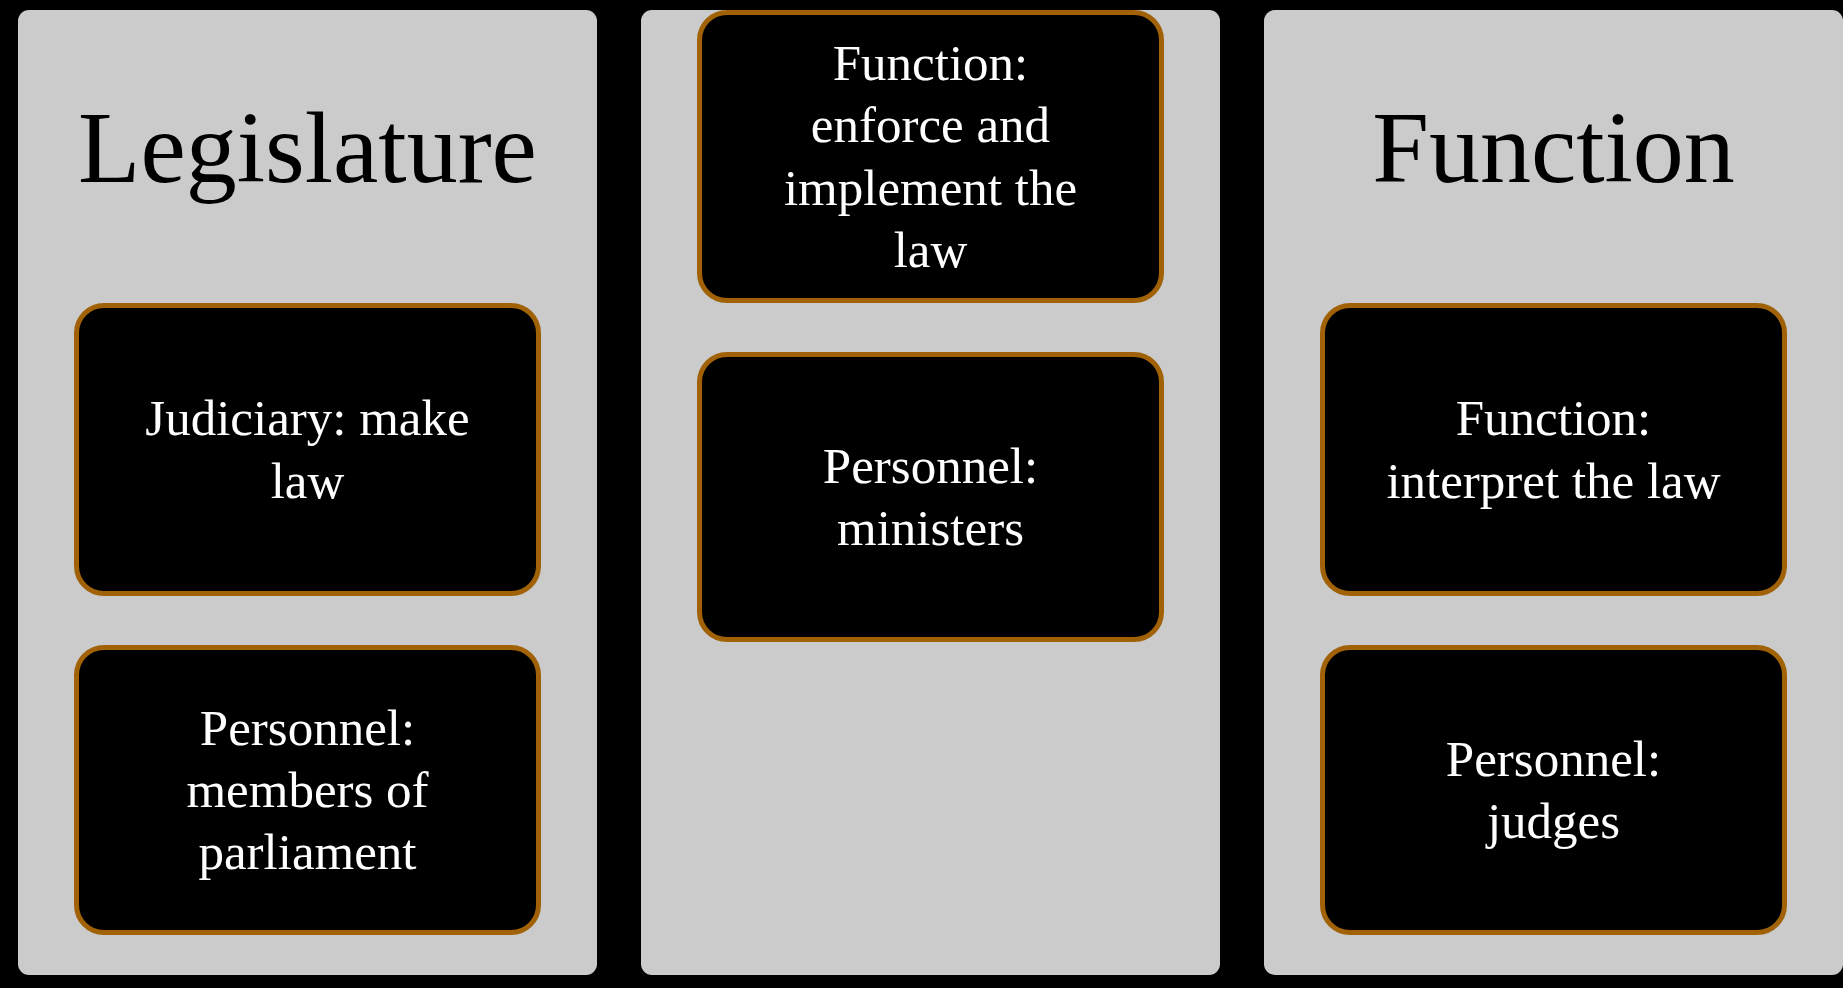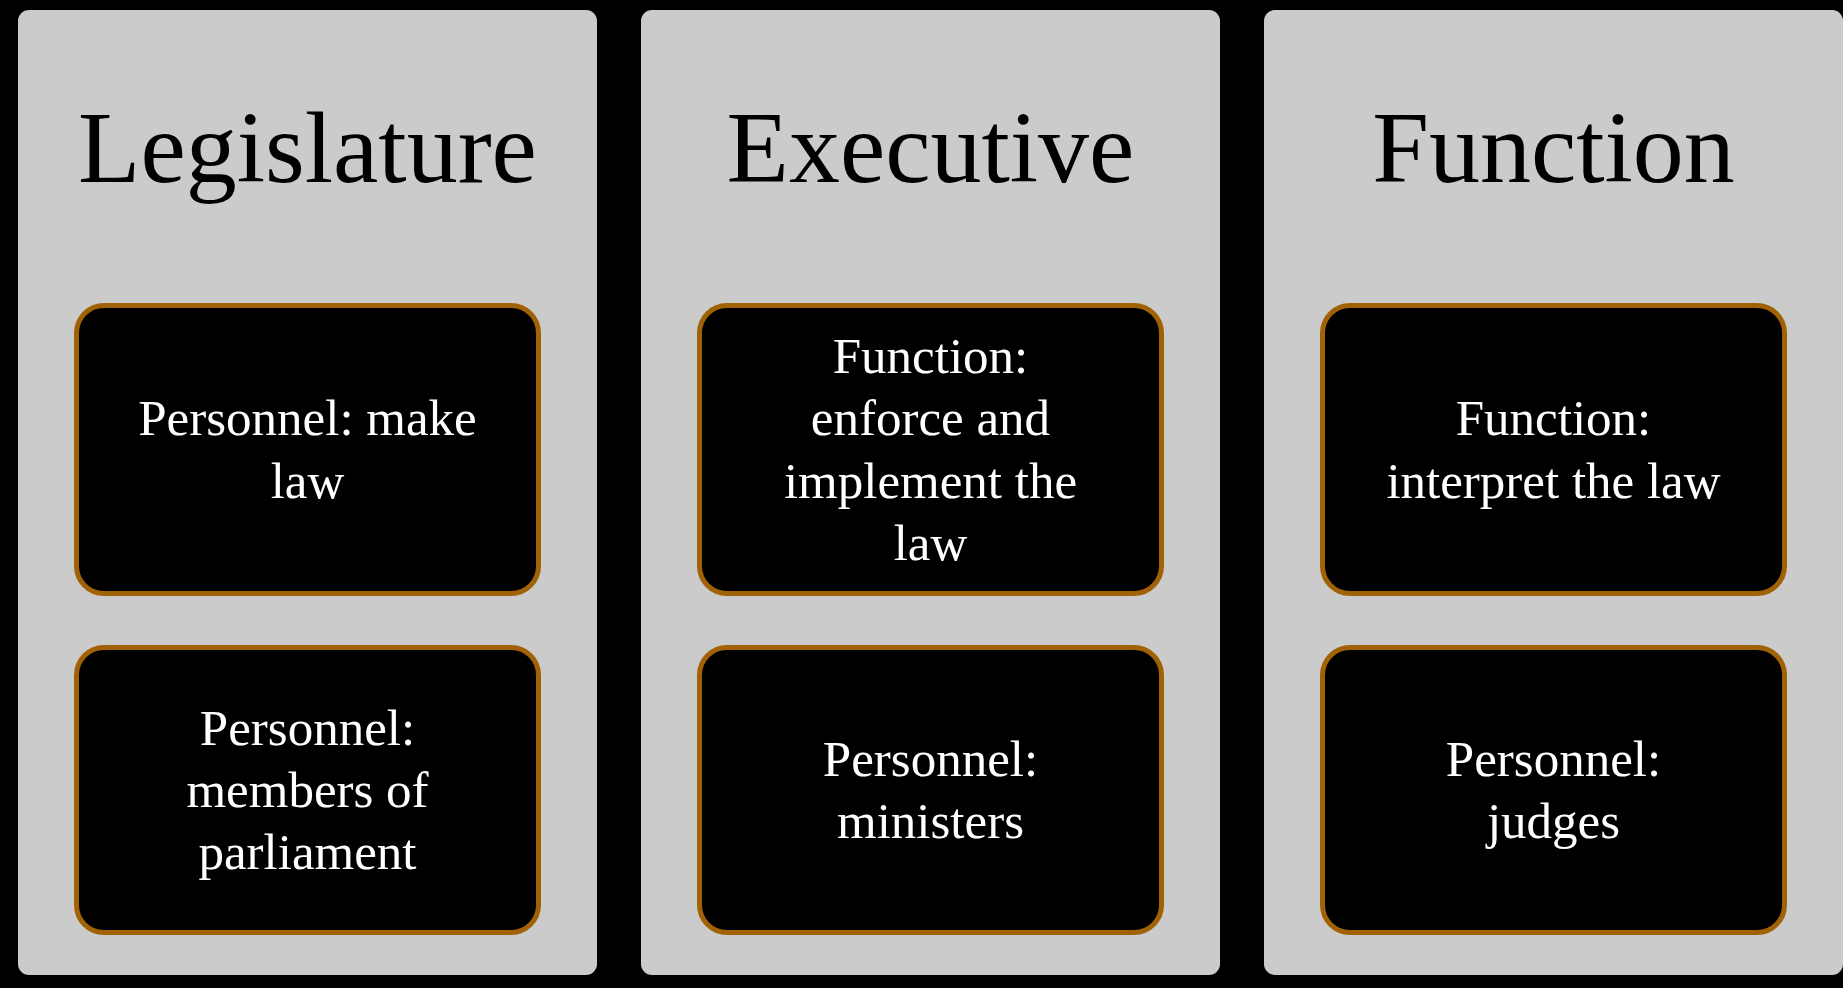--- a/index.html
+++ b/index.html
@@ -73,34 +73,31 @@
 </head>
 <body>
 
 <div class="stage">
 
   <section class="column">
     <div class="title-area">
       <h1 class="column-title">Legislature</h1>
     </div>
     <div class="box function">
-      <p class="box-text">Personnel: make
+      <p class="box-text">Judiciary: make
 law</p>
     </div>
     <div class="box personnel">
       <p class="box-text">Personnel:
 members of
 parliament</p>
     </div>
   </section>
 
   <section class="column">
-    <div class="title-area">
-      <h1 class="column-title">Executive</h1>
-    </div>
     <div class="box function">
       <p class="box-text">Function:
 enforce and
 implement the
 law</p>
     </div>
     <div class="box personnel">
       <p class="box-text">Personnel:
 ministers</p>
     </div>

